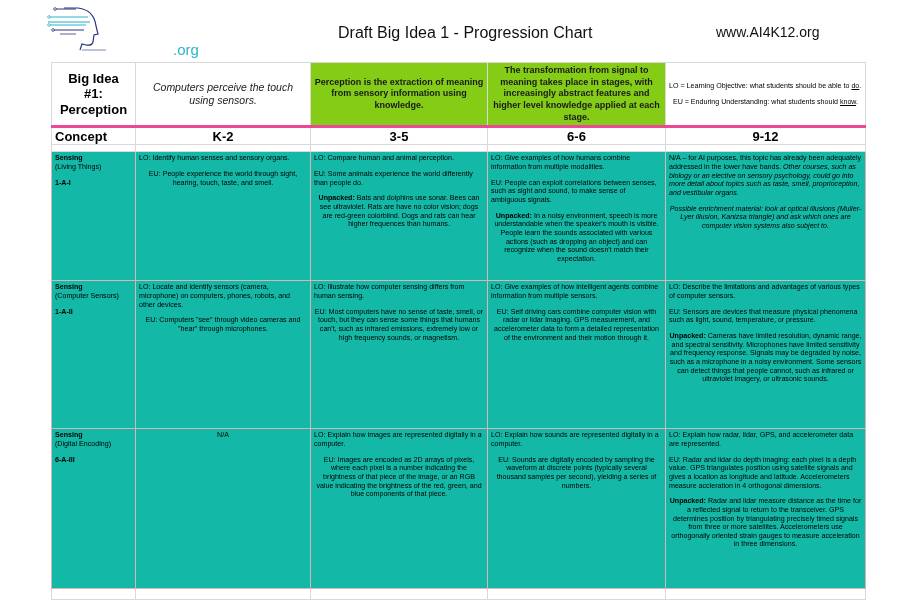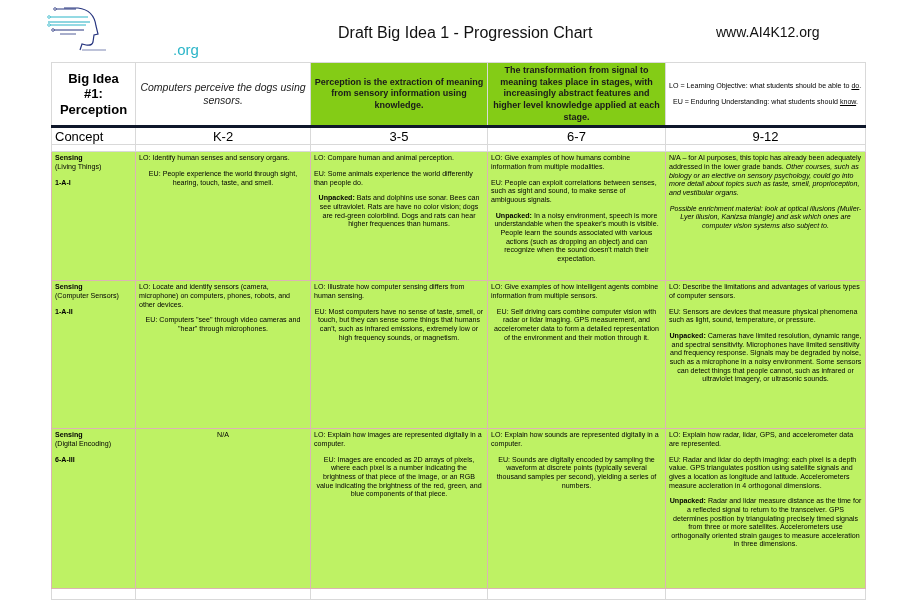--- a/index.html
+++ b/index.html
@@ -19,25 +19,25 @@
   tr.head td { height: 53px; vertical-align: middle; text-align: center; }
   .big-idea { font-weight: bold; font-size: 13px; line-height: 1.2; }
   .tagline { font-style: italic; font-size: 10.5px; line-height: 1.25; color: #222; }
   .orange { background: #84cc16; }
   .orange-text { font-weight: bold; font-size: 9px; line-height: 1.3; color: #1a1a1a; }
   .legend { text-align: left !important; font-size: 7.5px; line-height: 1.2; padding: 0 3px !important; }
   .legend p { margin: 0 0 8px 0; }
   .legend p:last-child { margin-bottom: 0; }
   .u { text-decoration: underline; }
 
-  tr.concept td { border-top: 3px solid #0f172a; height: 16px; padding: 0 3px; vertical-align: middle; font-weight: normal; font-size: 13px; text-align: center; }
+  tr.concept td { border-top: 3px solid #ec4899; height: 16px; padding: 0 3px; vertical-align: middle; font-weight: bold; font-size: 13px; text-align: center; }
   tr.concept td.first { text-align: left; }
   tr.spacer td { height: 6px; padding: 0; }
 
-  tr.row td { background: #bef264; border-color: #dcb4b4; }
+  tr.row td { background: #14b8a6; border-color: #dcb4b4; }
   tr.r1 td { height: 124px; }
   tr.r2 td { height: 143px; }
   tr.r3 td { height: 155px; }
   tr.empty td { height: 10px; padding: 0; background: #fff; }
   td p { margin: 0 0 7px 0; }
   td p:last-child { margin-bottom: 0; text-align: center; }
   .b { font-weight: bold; }
   .i { font-style: italic; }
   .center { text-align: center; }
 </style>
@@ -74,39 +74,39 @@
     </colgroup>
 
   <tbody>
       <tr class="head">
     <td>
       <div class="big-idea">Big Idea</div>
       <div class="big-idea">#1:</div>
       <div class="big-idea">Perception</div>
     </td>
     <td>
-      <div class="tagline">Computers perceive the dogs using sensors.</div>
+      <div class="tagline">Computers perceive the touch using sensors.</div>
     </td>
     <td class="orange">
       <div class="orange-text">Perception is the extraction of meaning from sensory information using knowledge.</div>
     </td>
     <td class="orange">
       <div class="orange-text">The transformation from signal to meaning takes place in stages, with increasingly abstract features and higher level knowledge applied at each stage.</div>
     </td>
     <td class="legend">
       <p><span>LO = Learning Objective: what students should be able to </span><span class="u">do</span><span>.</span></p>
       <p><span>EU = Enduring Understanding: what students should </span><span class="u">know</span><span>.</span></p>
     </td>
   </tr>
 
   <tr class="concept">
     <td class="first">Concept</td>
     <td>K-2</td>
     <td>3-5</td>
-    <td>6-7</td>
+    <td>6-6</td>
     <td>9-12</td>
   </tr>
   <tr class="spacer">
         <td></td>
         <td></td>
         <td></td>
         <td></td>
         <td></td>
       </tr>
 
@@ -125,21 +125,21 @@
       <p>LO: Compare human and animal perception.</p>
       <p>EU: Some animals experience the world differently than people do.</p>
       <p><span class="b">Unpacked:</span><span> Bats and dolphins use sonar. Bees can see ultraviolet. Rats are have no color vision; dogs are red-green colorblind. Dogs and rats can hear higher frequences than humans.</span></p>
     </td>
     <td>
       <p>LO: Give examples of how humans combine information from multiple modalities.</p>
       <p>EU: People can exploit correlations between senses, such as sight and sound, to make sense of ambiguous signals.</p>
       <p><span class="b">Unpacked:</span><span> In a noisy environment, speech is more understandable when the speaker's mouth is visible. People learn the sounds associated with various actions (such as dropping an object) and can recognize when the sound doesn't match their expectation.</span></p>
     </td>
     <td>
-      <p><span>N/A – for AI purposes, this topic has already been adequately addressed in the lower grade bands. </span><span class="i">Other courses, such as biology or an elective on sensory psychology, could go into more detail about topics such as taste, smell, proprioception, and vestibular organs.</span></p>
+      <p><span>N/A – for AI purposes, this topic has already been adequately addressed in the lower have bands. </span><span class="i">Other courses, such as biology or an elective on sensory psychology, could go into more detail about topics such as taste, smell, proprioception, and vestibular organs.</span></p>
       <p class="i">Possible enrichment material: look at optical illusions (Muller-Lyer illusion, Kanizsa triangle) and ask which ones are computer vision systems also subject to.</p>
     </td>
   </tr>
 
   <tr class="row r2">
     <td>
       <div class="b">Sensing</div>
       <div>(Computer Sensors)</div>
       <p></p>
       <div class="b">1-A-II</div>

